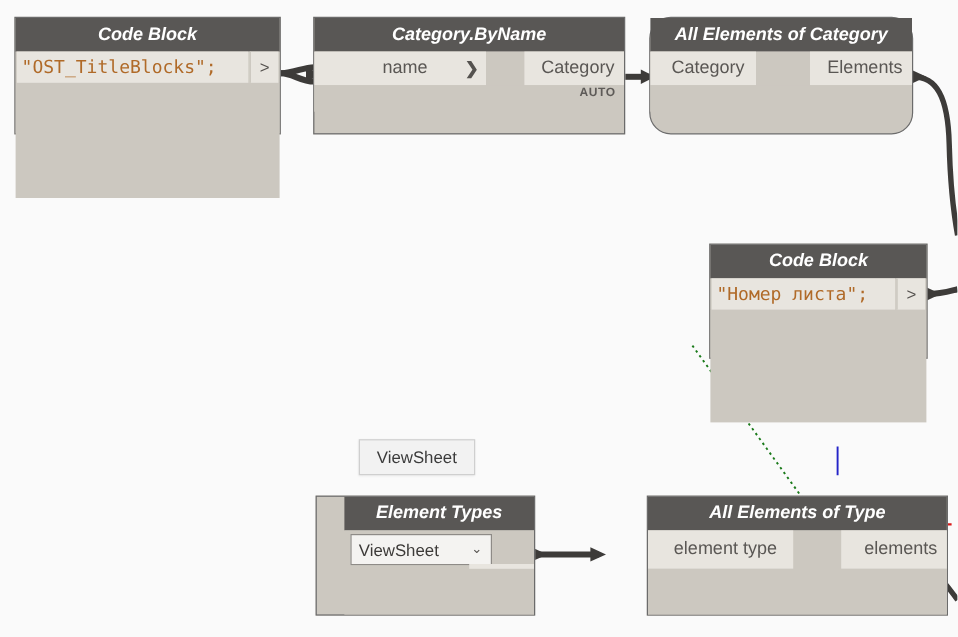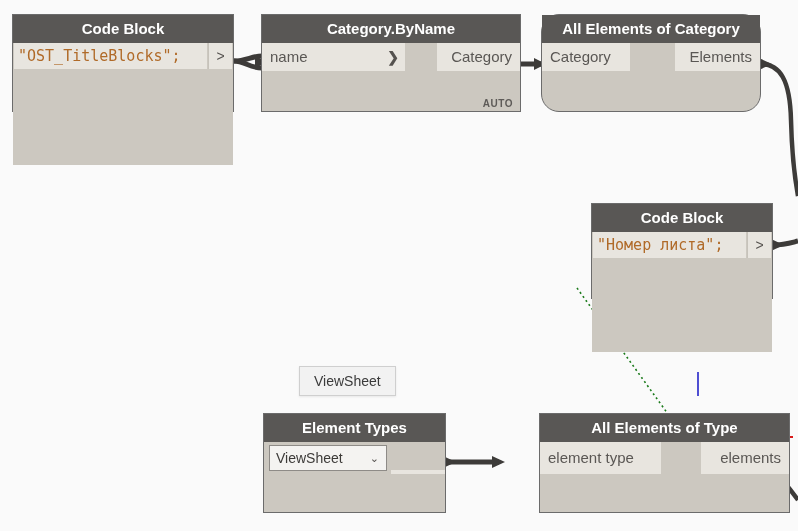--- a/index.html
+++ b/index.html
@@ -26,20 +26,21 @@
   .node-header {
     background: #595755;
     color: #ffffff;
     font-weight: bold;
     font-size: 15px;
     text-align: center;
     line-height: 28px;
     height: 28px;
     overflow: hidden;
     white-space: nowrap;
+    font-style: italic;
   }
   .node-body {
     position: relative;
     background: #ccc8c0;
   }
   .port-row {
     position: relative;
     height: 28px;
   }
   .port {
@@ -49,21 +50,21 @@
     line-height: 28px;
     background: #e8e5df;
     color: #5a5754;
     font-size: 15px;
     box-sizing: border-box;
     white-space: nowrap;
   }
   .port.in {
     left: 0;
     padding-left: 8px;
-    text-align: left;
+    text-align: center;
   }
   .port.out {
     right: 0;
     padding-right: 8px;
     text-align: right;
   }
   .chev {
     position: absolute;
     right: 6px;
     top: 0;
@@ -78,21 +79,20 @@
     background: #ccc8c0;
   }
   .auto-lbl {
     position: absolute;
     right: 7px;
     top: 1px;
     font-size: 10px;
     font-weight: bold;
     letter-spacing: 0.5px;
     color: #5e5b58;
-    margin-top: 26px;
   }
 
   
   .cb-code {
     position: relative;
     height: 26px;
     background: #ccc8c0;
   }
   .cb-text {
     position: absolute;
@@ -258,21 +258,21 @@
       <div class="cb-text">"Номер листа";</div>
       <div class="cb-out">&gt;</div>
     </div>
     <div class="cb-fill"></div>
   </div>
 
   <div class="tooltip" style="left:299px; top:366px;">
     <span>ViewSheet</span>
   </div>
 
-  <div class="node" style="left:263px; top:413px; width:183px; height:100px;">
+  <div class="node" style="left:263px; top:413px; width:183px; height:100px;padding-left:23px;">
     <div class="node-header">Element Types</div>
     <div class="node-body">
       <div class="port-row" style="height:32px;">
         <div class="dd">
           <span>ViewSheet</span>
           <span class="dd-arrow">⌄</span>
         </div>
         <div class="port out" style="width:54px; height:32px; line-height:32px;margin-top:28px;">
           <span>Types</span>
         </div>

